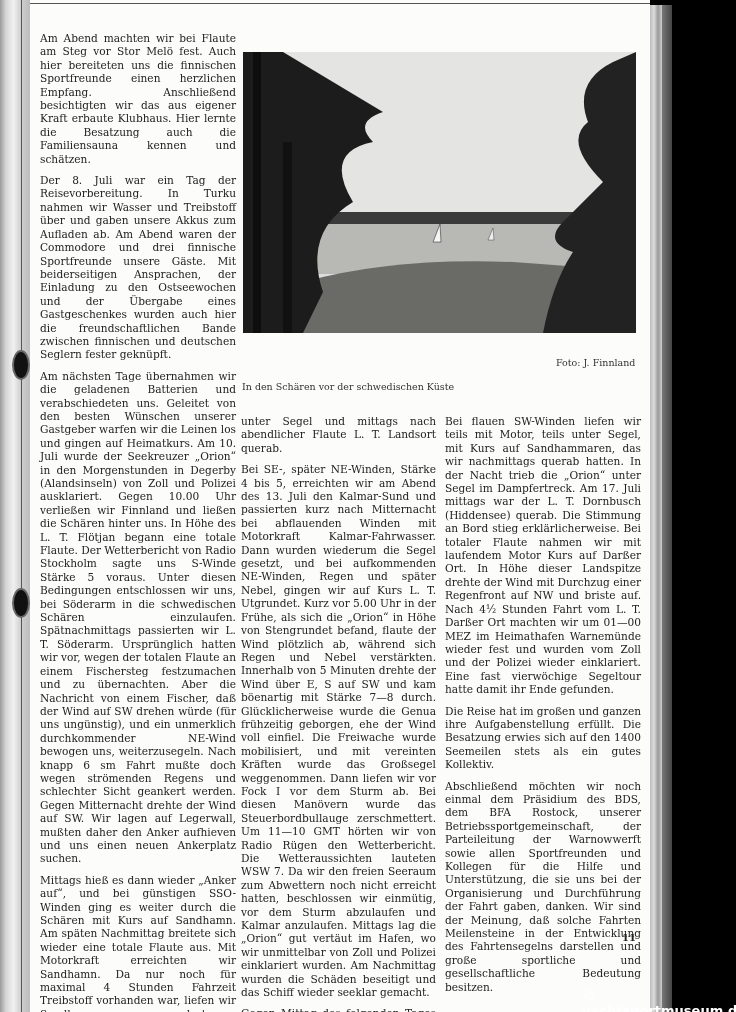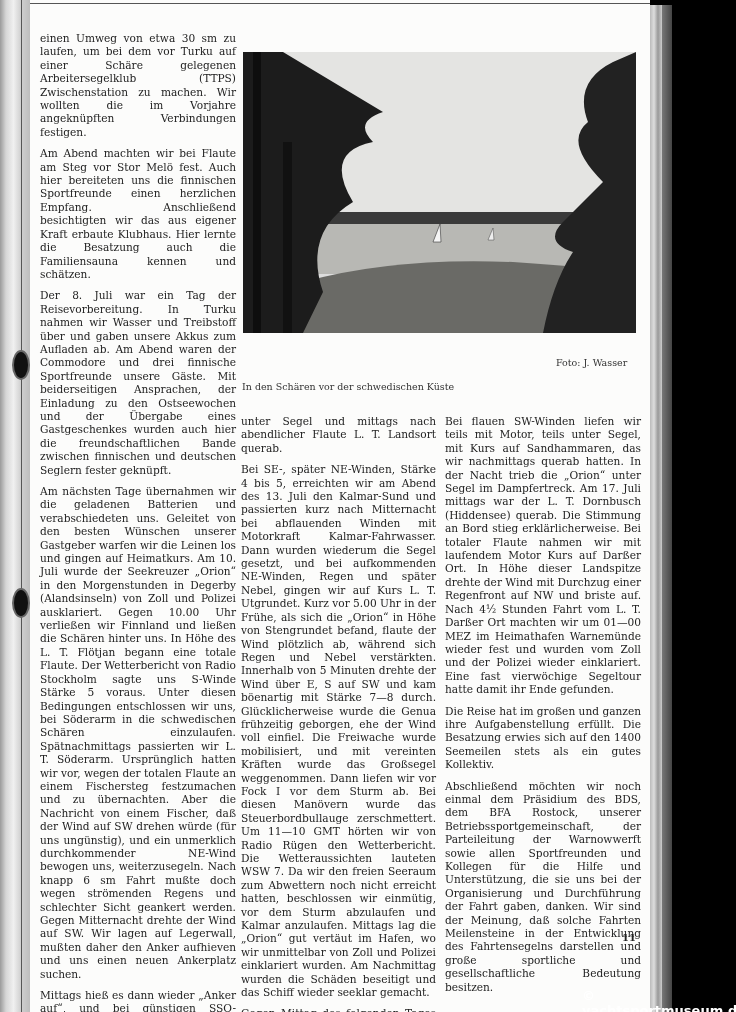--- a/index.html
+++ b/index.html
@@ -37,21 +37,20 @@
 <div class="page">
   <div class="page-top-line"></div>
 </div>
 
 <div class="edge">
   <div class="strip1"></div>
   <div class="strip2"></div>
 </div>
 
 <div class="col c1">
-  <p>einen Umweg von etwa 30 sm zu laufen, um bei dem vor Turku auf einer Schäre gelegenen Arbeitersegelklub (TTPS) Zwischenstation zu machen. Wir wollten die im Vorjahre angeknüpften Verbindungen festigen.</p>
   <p>Am Abend machten wir bei Flaute am Steg vor Stor Melö fest. Auch hier bereiteten uns die finnischen Sportfreunde einen herzlichen Empfang. Anschließend besichtigten wir das aus eigener Kraft erbaute Klubhaus. Hier lernte die Besatzung auch die Familiensauna kennen und schätzen.</p>
   <p>Der 8. Juli war ein Tag der Reisevorbereitung. In Turku nahmen wir Wasser und Treibstoff über und gaben unsere Akkus zum Aufladen ab. Am Abend waren der Commodore und drei finnische Sportfreunde unsere Gäste. Mit beiderseitigen Ansprachen, der Einladung zu den Ostseewochen und der Übergabe eines Gastgeschenkes wurden auch hier die freundschaftlichen Bande zwischen finnischen und deutschen Seglern fester geknüpft.</p>
   <p>Am nächsten Tage übernahmen wir die geladenen Batterien und verabschiedeten uns. Geleitet von den besten Wünschen unserer Gastgeber warfen wir die Leinen los und gingen auf Heimatkurs. Am 10. Juli wurde der Seekreuzer „Orion“ in den Morgenstunden in Degerby (Alandsinseln) von Zoll und Polizei ausklariert. Gegen 10.00 Uhr verließen wir Finnland und ließen die Schären hinter uns. In Höhe des L. T. Flötjan begann eine totale Flaute. Der Wetterbericht von Radio Stockholm sagte uns S-Winde Stärke 5 voraus. Unter diesen Bedingungen entschlossen wir uns, bei Söderarm in die schwedischen Schären einzulaufen. Spätnachmittags passierten wir L. T. Söderarm. Ursprünglich hatten wir vor, wegen der totalen Flaute an einem Fischersteg festzumachen und zu übernachten. Aber die Nachricht von einem Fischer, daß der Wind auf SW drehen würde (für uns ungünstig), und ein unmerklich durchkommender NE-Wind bewogen uns, weiterzusegeln. Nach knapp 6 sm Fahrt mußte doch wegen strömenden Regens und schlechter Sicht geankert werden. Gegen Mitternacht drehte der Wind auf SW. Wir lagen auf Legerwall, mußten daher den Anker aufhieven und uns einen neuen Ankerplatz suchen.</p>
   <p>Mittags hieß es dann wieder „Anker auf“, und bei günstigen SSO-Winden ging es weiter durch die Schären mit Kurs auf Sandhamn. Am späten Nachmittag breitete sich wieder eine totale Flaute aus. Mit Motorkraft erreichten wir Sandhamn. Da nur noch für maximal 4 Stunden Fahrzeit Treibstoff vorhanden war, liefen wir Sandhamn an, um dort zu übernachten. Im Yachthafen des SSS erhielt die „Orion“ einen Liegeplatz zugewiesen. Bei schwachen Winden und Regen liefen wir dann morgens aus in die offene See.</p>
 
 </div>
 
 <div class="photo">
   <svg width="393" height="281" viewBox="0 0 393 281">
     <rect x="0" y="0" width="393" height="170" fill="#e4e4e2"></rect>
@@ -61,21 +60,21 @@
     <path d="M245 188 L250 176 L251 188 Z" fill="#eee" stroke="#444" stroke-width="0.5"></path>
     <path d="M60 281 L60 230 Q150 205 270 210 Q340 215 393 220 L393 281 Z" fill="#6a6a66"></path>
     <path d="M0 281 L0 0 L40 0 Q90 30 140 60 Q110 70 130 90 Q80 100 110 150 Q60 180 80 240 L60 281 Z" fill="#1c1c1c"></path>
     <rect x="10" y="0" width="8" height="281" fill="#0e0e0e"></rect>
     <rect x="40" y="90" width="9" height="191" fill="#111"></rect>
     <path d="M393 0 L393 281 L300 281 Q310 230 330 200 Q300 190 320 170 Q340 150 360 130 Q320 90 345 70 Q330 30 370 10 Z" fill="#222"></path>
   </svg>
 </div>
 
 <div class="caption cap-left">In den Schären vor der schwedischen Küste</div>
-<div class="caption cap-right">Foto: J. Wasser</div>
+<div class="caption cap-right">Foto: J. Finnland</div>
 
 <div class="col c2">
   <p>unter Segel und mittags nach abendlicher Flaute L. T. Landsort querab.</p>
   <p>Bei SE-, später NE-Winden, Stärke 4 bis 5, erreichten wir am Abend des 13. Juli den Kalmar-Sund und passierten kurz nach Mitternacht bei abflauenden Winden mit Motorkraft Kalmar-Fahrwasser. Dann wurden wiederum die Segel gesetzt, und bei aufkommenden NE-Winden, Regen und später Nebel, gingen wir auf Kurs L. T. Utgrundet. Kurz vor 5.00 Uhr in der Frühe, als sich die „Orion“ in Höhe von Stengrundet befand, flaute der Wind plötzlich ab, während sich Regen und Nebel verstärkten. Innerhalb von 5 Minuten drehte der Wind über E, S auf SW und kam böenartig mit Stärke 7—8 durch. Glücklicherweise wurde die Genua frühzeitig geborgen, ehe der Wind voll einfiel. Die Freiwache wurde mobilisiert, und mit vereinten Kräften wurde das Großsegel weggenommen. Dann liefen wir vor Fock I vor dem Sturm ab. Bei diesen Manövern wurde das Steuerbordbullauge zerschmettert. Um 11—10 GMT hörten wir von Radio Rügen den Wetterbericht. Die Wetteraussichten lauteten WSW 7. Da wir den freien Seeraum zum Abwettern noch nicht erreicht hatten, beschlossen wir einmütig, vor dem Sturm abzulaufen und Kalmar anzulaufen. Mittags lag die „Orion“ gut vertäut im Hafen, wo wir unmittelbar von Zoll und Polizei einklariert wurden. Am Nachmittag wurden die Schäden beseitigt und das Schiff wieder seeklar gemacht.</p>
   <p>Gegen Mittag des folgenden Tages lösten wir die Leinen und liefen bei schwachen SW-Winden aus. Doch Fortuna blieb uns weiter hold. Auf Zuruf und Winken kam ein schwedischer Schoner bei uns längsseits. Wir übergaben diesem eine Schlepp-</p>
 </div>
 
 <div class="col c3">
   <p>Bei flauen SW-Winden liefen wir teils mit Motor, teils unter Segel, mit Kurs auf Sandhammaren, das wir nachmittags querab hatten. In der Nacht trieb die „Orion“ unter Segel im Dampfertreck. Am 17. Juli mittags war der L. T. Dornbusch (Hiddensee) querab. Die Stimmung an Bord stieg erklärlicherweise. Bei totaler Flaute nahmen wir mit laufendem Motor Kurs auf Darßer Ort. In Höhe dieser Landspitze drehte der Wind mit Durchzug einer Regenfront auf NW und briste auf. Nach 4½ Stunden Fahrt vom L. T. Darßer Ort machten wir um 01—00 MEZ im Heimathafen Warnemünde wieder fest und wurden vom Zoll und der Polizei wieder einklariert. Eine fast vierwöchige Segeltour hatte damit ihr Ende gefunden.</p>
   <p>Die Reise hat im großen und ganzen ihre Aufgabenstellung erfüllt. Die Besatzung erwies sich auf den 1400 Seemeilen stets als ein gutes Kollektiv.</p>

